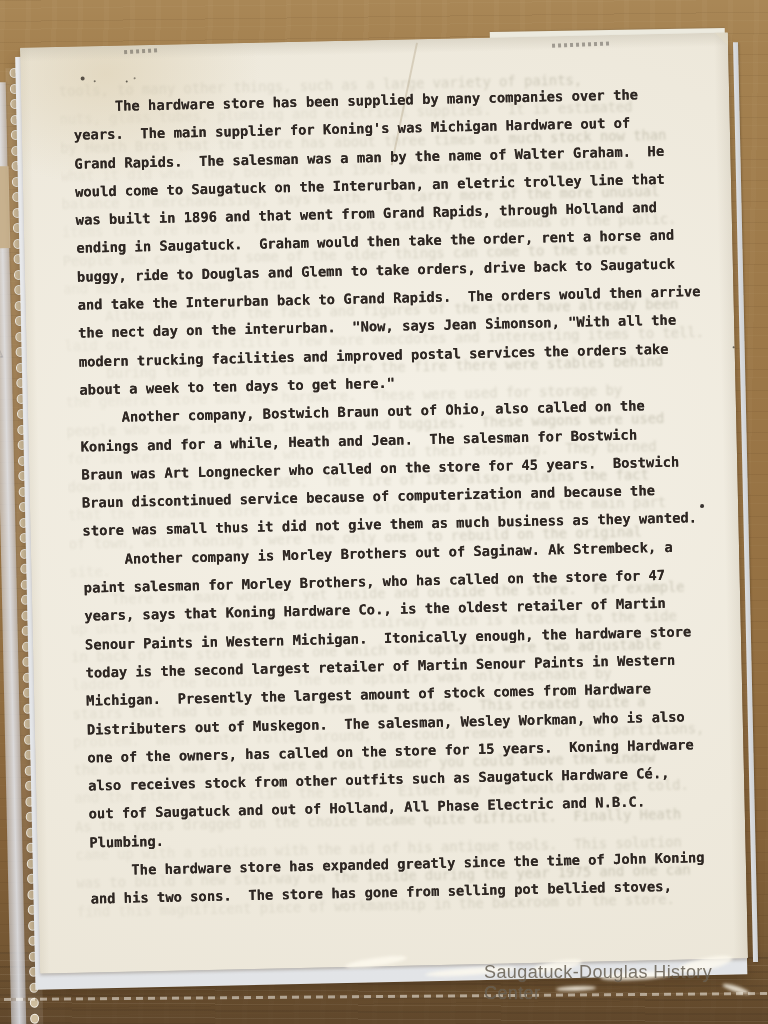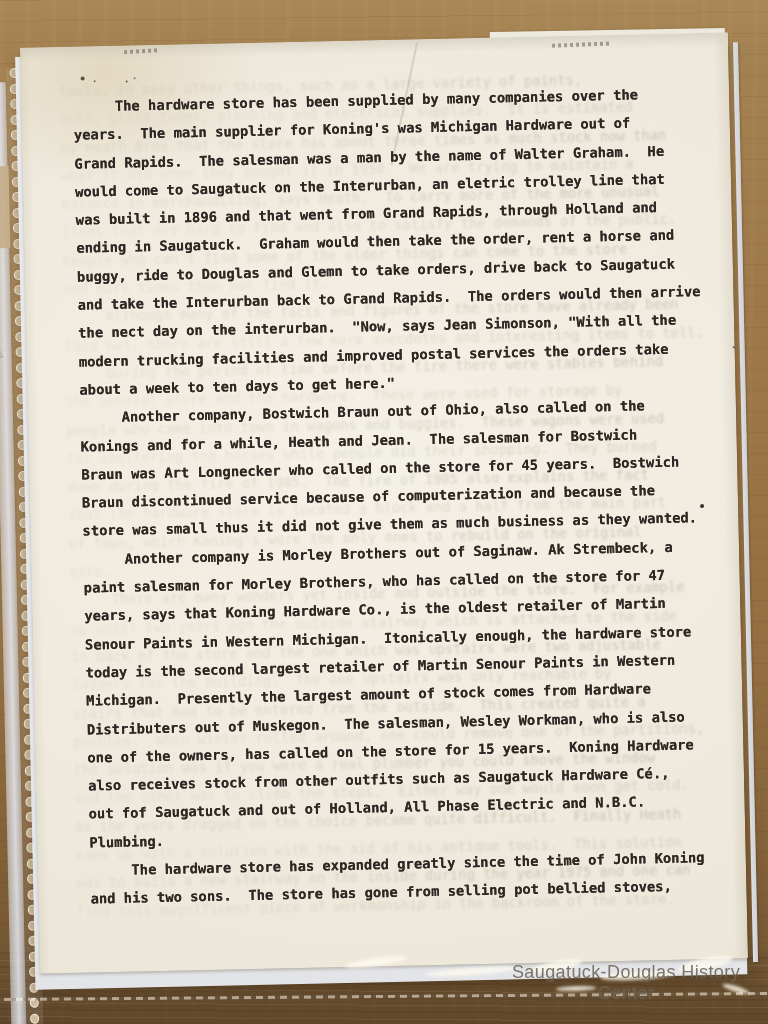--- a/index.html
+++ b/index.html
@@ -88,21 +88,21 @@
   .g4{left:600px;top:972px;width:72px;height:8px;transform:rotate(-3deg);}
   .g5{left:678px;top:958px;width:55px;height:12px;transform:rotate(-12deg);}
   .g6{left:722px;top:986px;width:28px;height:6px;transform:rotate(18deg);}
   .g7{left:556px;top:986px;width:40px;height:5px;transform:rotate(-2deg);}
   .seam{position:absolute;left:-8px;top:995px;width:790px;height:3px;opacity:.8;
     transform:rotate(-0.45deg);
     background:repeating-linear-gradient(to right, rgba(255,252,244,.65) 0 7px, rgba(130,105,75,.35) 7px 12px);}
   
   .watermark{position:absolute;left:484px;top:962px;
     font-family:"Liberation Sans", sans-serif;font-size:18px;letter-spacing:.4px;
-    color:rgba(92,85,72,.8);text-shadow:0 0 1px rgba(255,250,240,.25);text-align:center;}
+    color:rgba(92,85,72,.8);text-shadow:0 0 1px rgba(255,250,240,.25);}
 </style>
 </head>
 <body>
 
 <div class="scene">
   <div class="wood-bottom"></div>
 
   <div class="sheet-group">
     <div class="sleeve-band"></div>
     <div class="sleeve-notch"></div>

